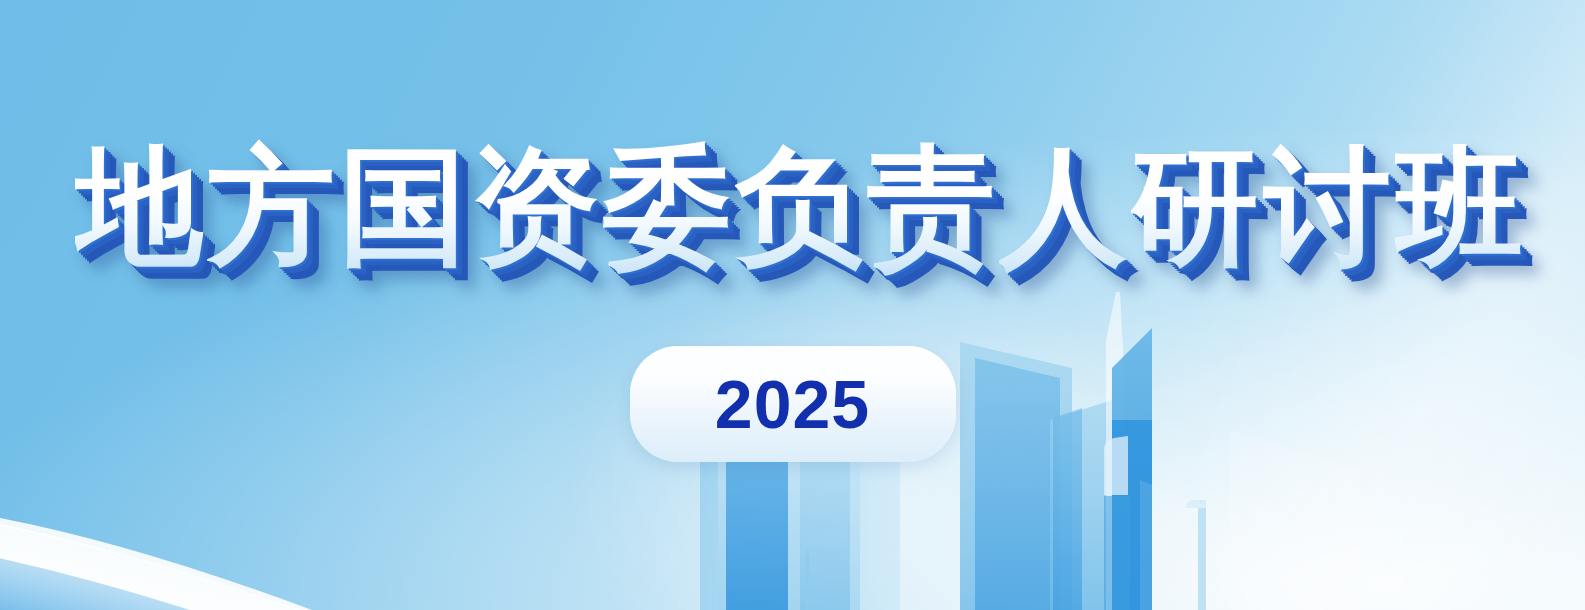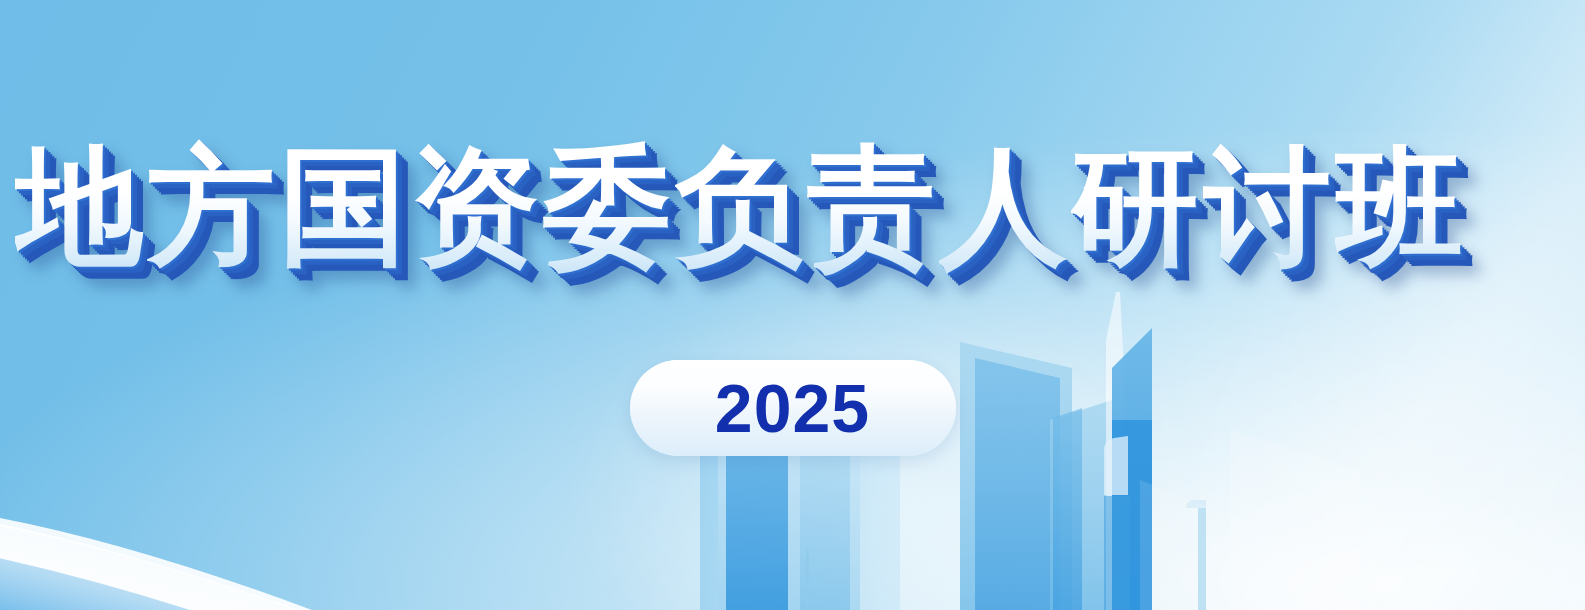--- a/index.html
+++ b/index.html
@@ -53,20 +53,21 @@
   .swoosh-wrap { position:absolute; left:0; bottom:0; width:460px; height:300px; }
 
   
   .skyline { position:absolute; left:0; bottom:0; width:100%; height:360px; }
 
   
   .title-row {
     position: absolute;
     left: 0; right: 0;
     top: 138px;
+    text-align: center;
     white-space: nowrap;
     padding-left: 13px;
   }
   .title-char {
     display: inline-block;
     font-size: 128px;
     line-height: 1.08;
     font-weight: 700;
     letter-spacing: 0;
     margin: 0 2px;
@@ -82,23 +83,23 @@
       drop-shadow(4px 4px 0 #2a62c4)
       drop-shadow(6px 6px 0 #2558b8)
       drop-shadow(8px 9px 7px rgba(22,60,130,0.30));
   }
 
   
   .badge {
     position: absolute;
     left: 50%;
     transform: translateX(-50%);
-    top: 360px;
+    top: 346px;
     width: 326px;
-    height: 96px;
+    height: 116px;
     border-radius: 48px;
     background: linear-gradient(180deg, #ffffff 0%, #fbfdff 30%, #eaf4fc 66%, #dceefa 100%);
     box-shadow: 0 6px 16px rgba(40,95,160,0.13), inset 0 1px 0 rgba(255,255,255,0.9);
     display: flex;
     align-items: center;
     justify-content: center;
   }
   .badge-year {
     font-size: 68px;
     font-weight: 700;

